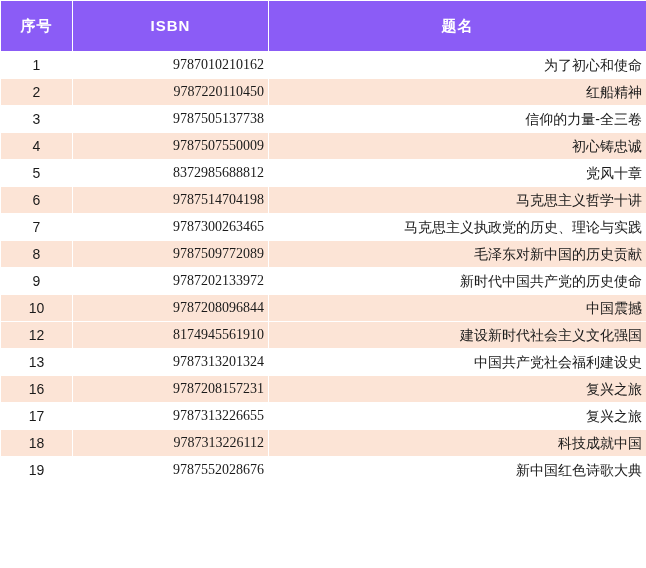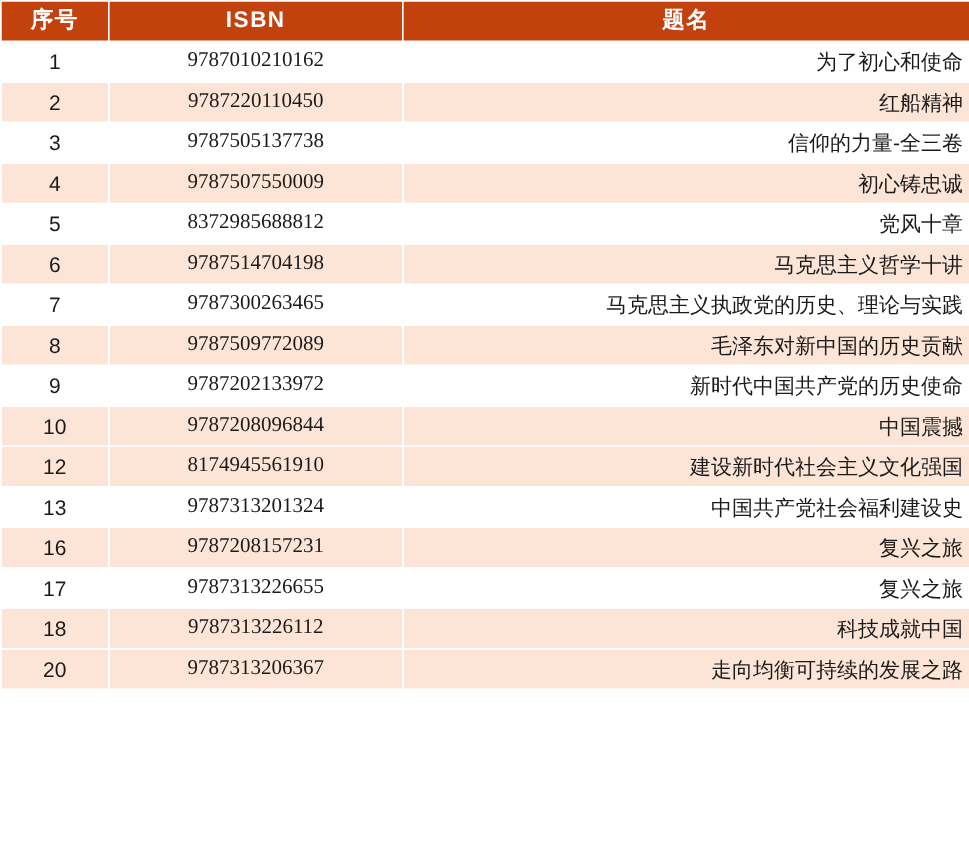--- a/index.html
+++ b/index.html
@@ -16,28 +16,28 @@
   table.book-table {
     border-collapse: collapse;
     width: 646px;
     table-layout: fixed;
   }
   table.book-table col.col-seq { width: 72px; }
   table.book-table col.col-isbn { width: 196px; }
   table.book-table col.col-title { width: 378px; }
 
   table.book-table th {
-    background: #c2410c;
+    background: #8b5cf6;
     color: #ffffff;
     font-size: 15px;
     font-weight: bold;
     text-align: center;
     height: 26px;
     line-height: 26px;
-    padding: 0;
+    padding: 12px;
     border: 1px solid #ffffff;
     letter-spacing: 1px;
   }
   table.book-table td {
     height: 26px;
     line-height: 26px;
     font-size: 14px;
     padding: 0 4px;
     border: 1px solid #ffffff;
     color: #1a1a1a;
@@ -47,21 +47,21 @@
   table.book-table tr.row-even td {
     background: #FFFFFF;
   }
   table.book-table tr.row-odd td {
     background: #FCE4D6;
   }
   td.cell-seq {
     text-align: center;
   }
   td.cell-isbn {
-    text-align: center;
+    text-align: right;
     font-family: "Liberation Serif", "DejaVu Serif", serif;
     font-size: 15px;
   }
   td.cell-title {
     text-align: right;
     padding-left: 6px;
   }
 </style>
 </head>
 <body>
@@ -148,19 +148,19 @@
       <tr class="row-even">
         <td class="cell-seq">17</td>
         <td class="cell-isbn">9787313226655</td>
         <td class="cell-title">复兴之旅</td>
       </tr>
       <tr class="row-odd">
         <td class="cell-seq">18</td>
         <td class="cell-isbn">9787313226112</td>
         <td class="cell-title">科技成就中国</td>
       </tr>
-      <tr class="row-odd">
-        <td class="cell-seq">20</td>
-        <td class="cell-isbn">9787313206367</td>
-        <td class="cell-title">走向均衡可持续的发展之路</td>
+      <tr class="row-even">
+        <td class="cell-seq">19</td>
+        <td class="cell-isbn">9787552028676</td>
+        <td class="cell-title">新中国红色诗歌大典</td>
       </tr>
     </tbody>
 </table>
 
 </body></html>

